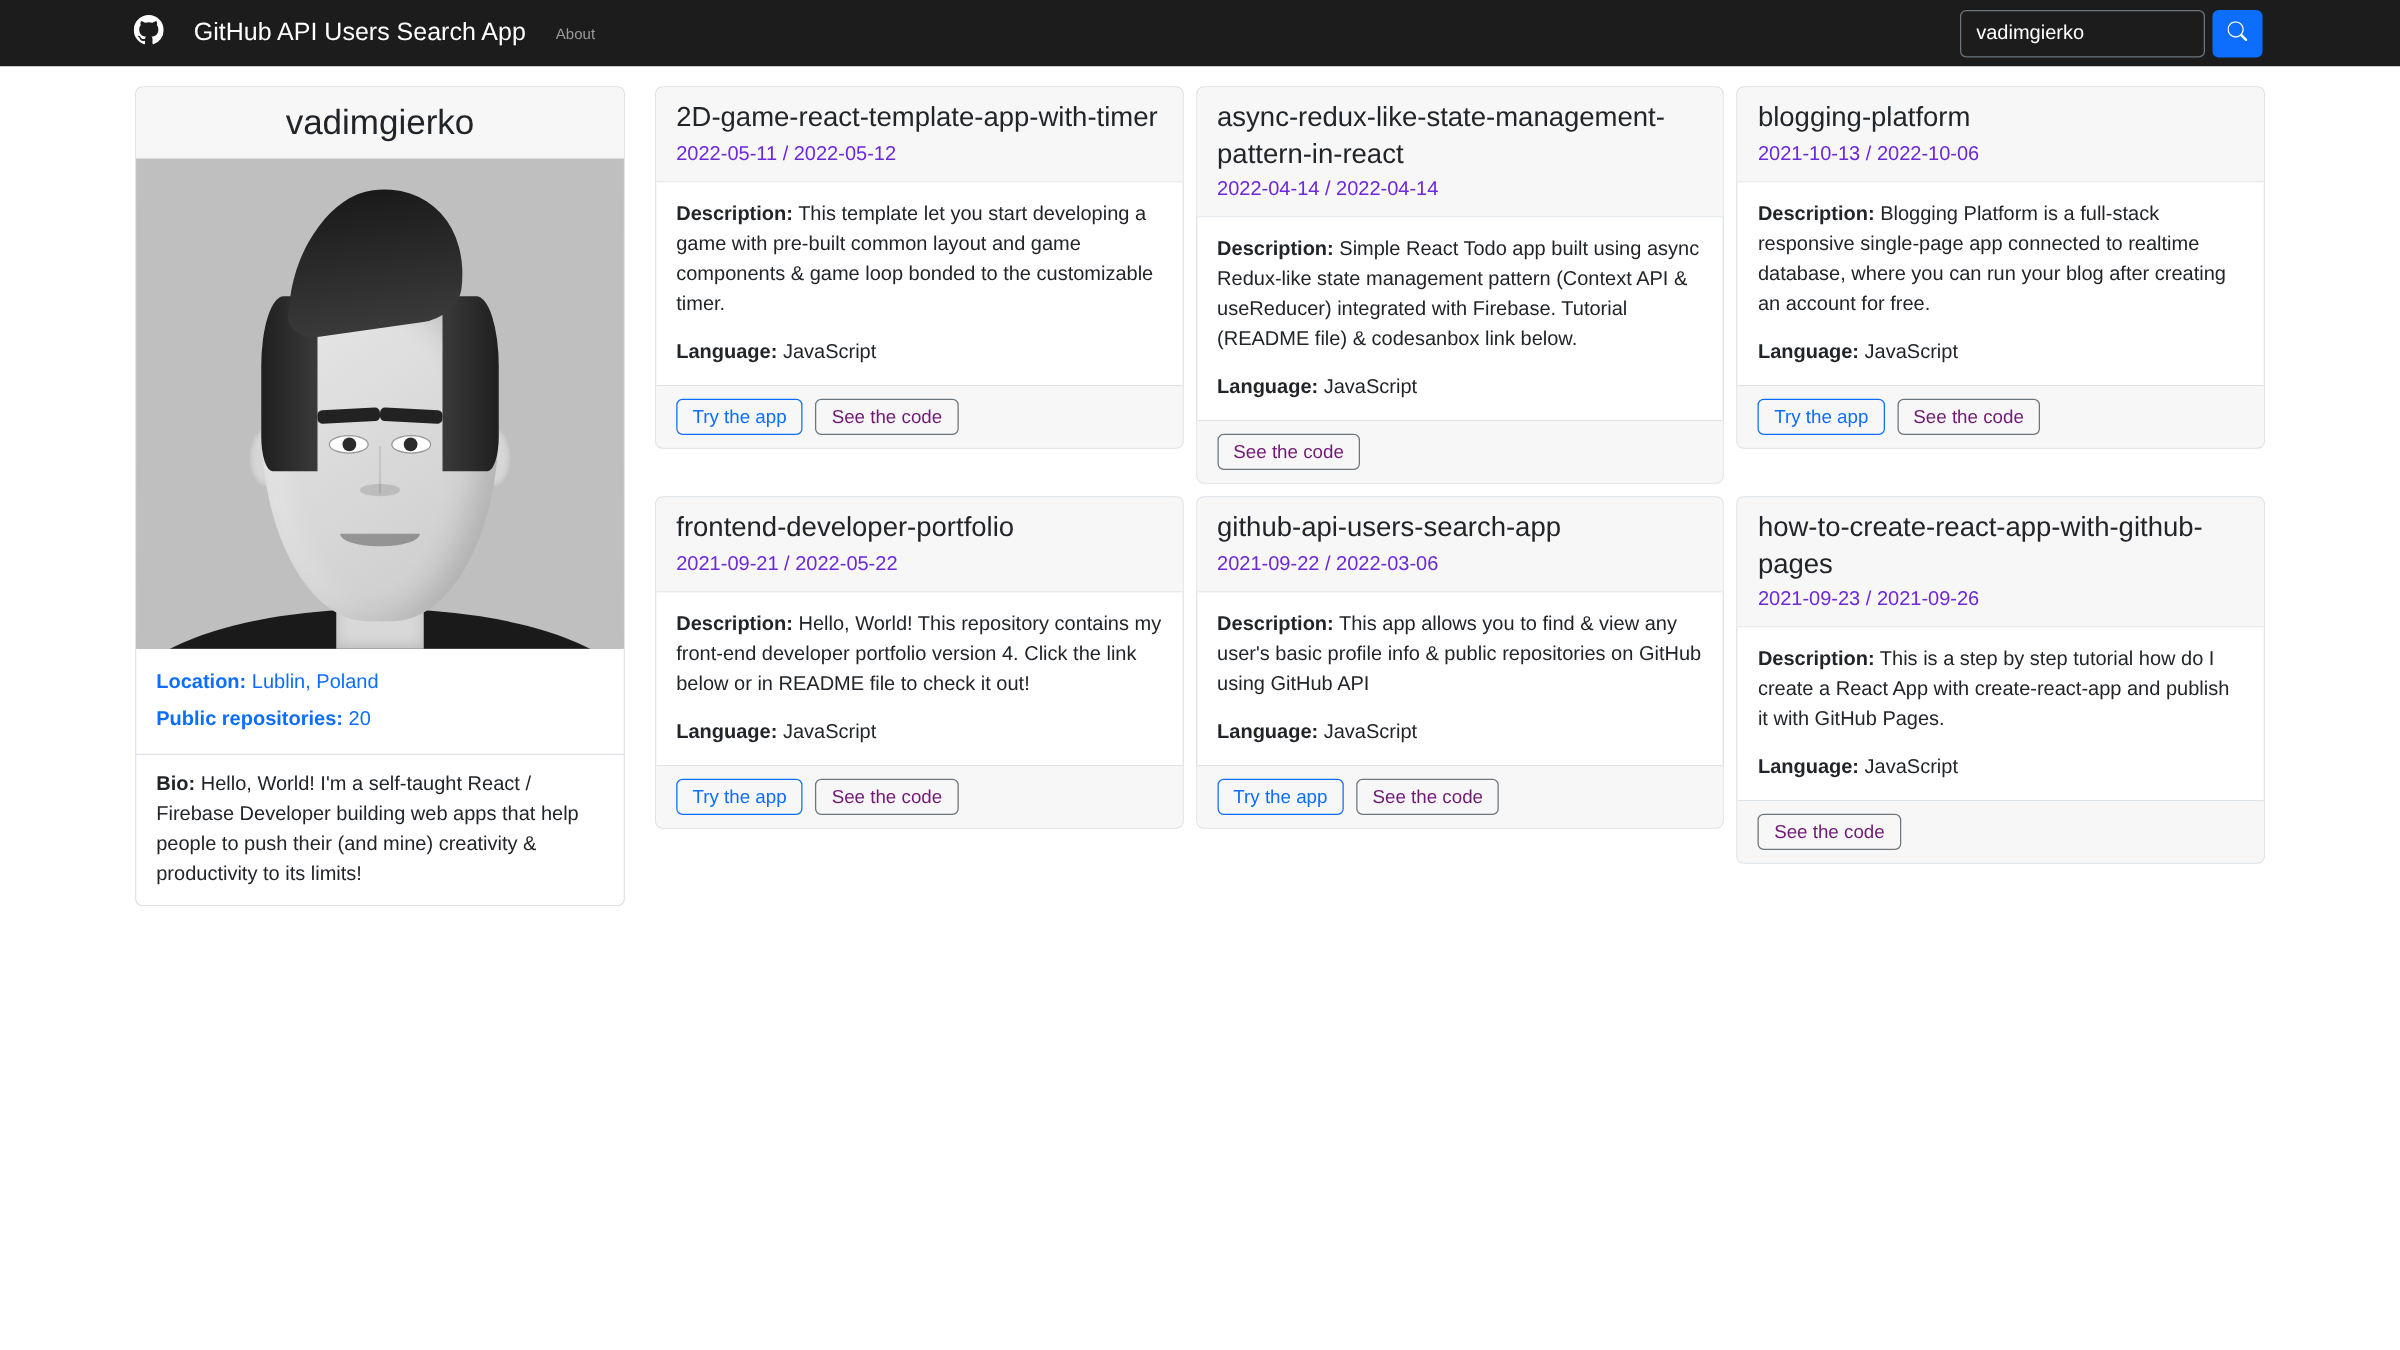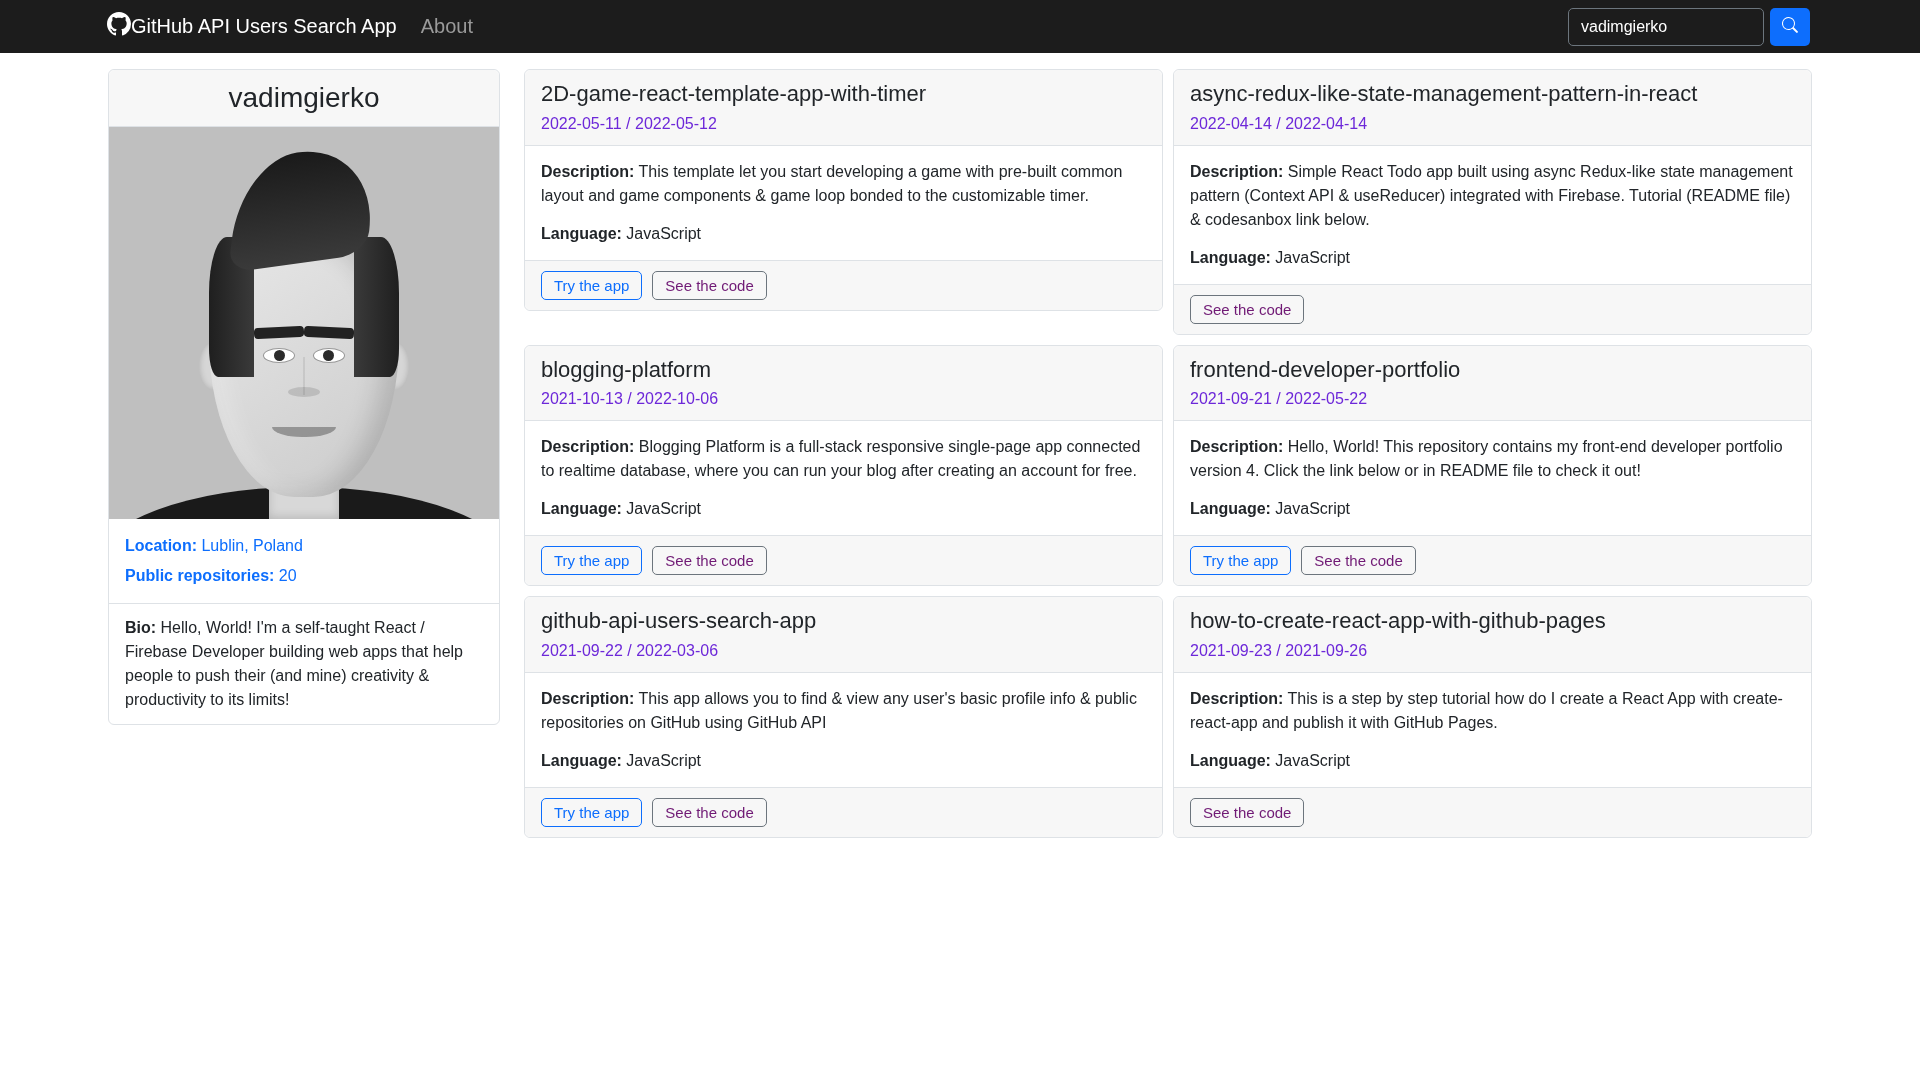--- a/index.html
+++ b/index.html
@@ -22,25 +22,25 @@
     align-items: center;
     gap: 8px;
   }
   .brand {
     color: #ffffff;
     font-size: 20px;
     font-weight: 500;
     text-decoration: none;
     display: flex;
     align-items: center;
-    gap: 0;
+    gap: 24px;
   }
   .about-link {
     color: #9a9a9a;
-    font-size: 20px;
+    font-size: 12px;
     margin-left: 16px;
     text-decoration: none;
     font-weight: 400;
   }
   .nav-right {
     display: flex;
     gap: 6px;
     align-items: center;
   }
   .search-input {
@@ -112,21 +112,21 @@
   .info-list a b { font-weight: 700; text-align: right; }
   .bio {
     padding: 12px 16px;
     font-size: 16px;
     line-height: 1.5;
   }
   .bio b { font-weight: 700; }
   .repo-grid {
     flex: 1;
     display: grid;
-    grid-template-columns: 1fr 1fr;
+    grid-template-columns: 1fr 1fr 1fr;
     gap: 10px;
     align-items: start;
   }
   .repo-card {
     border: 1px solid #dee2e6;
     border-radius: 6px;
     display: flex;
     flex-direction: column;
   }
   .repo-head {

